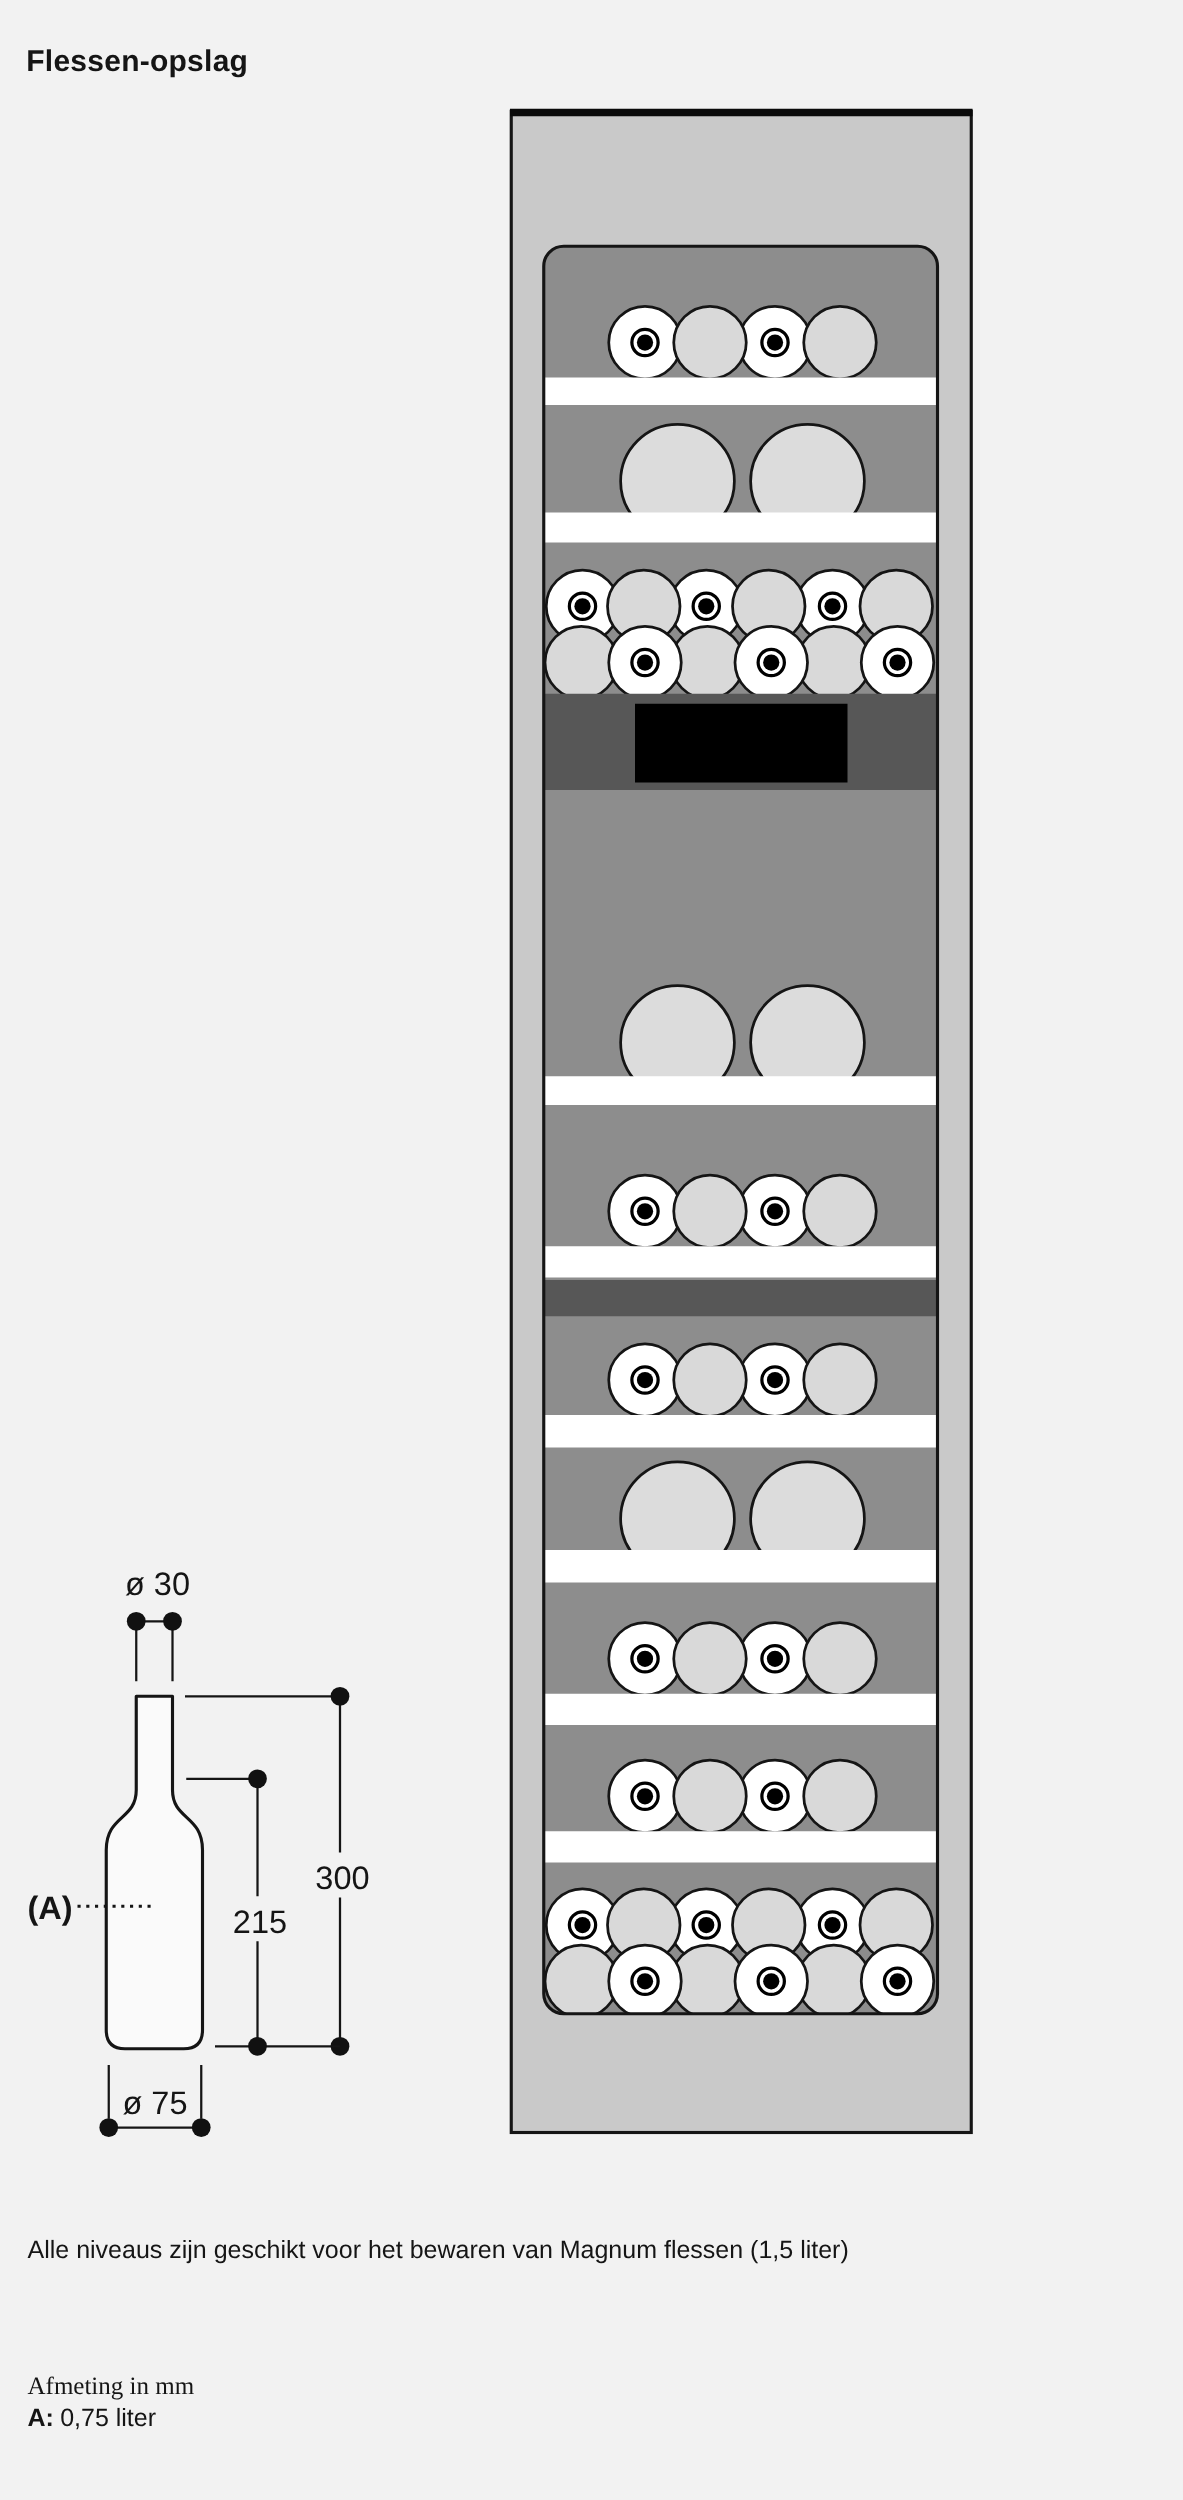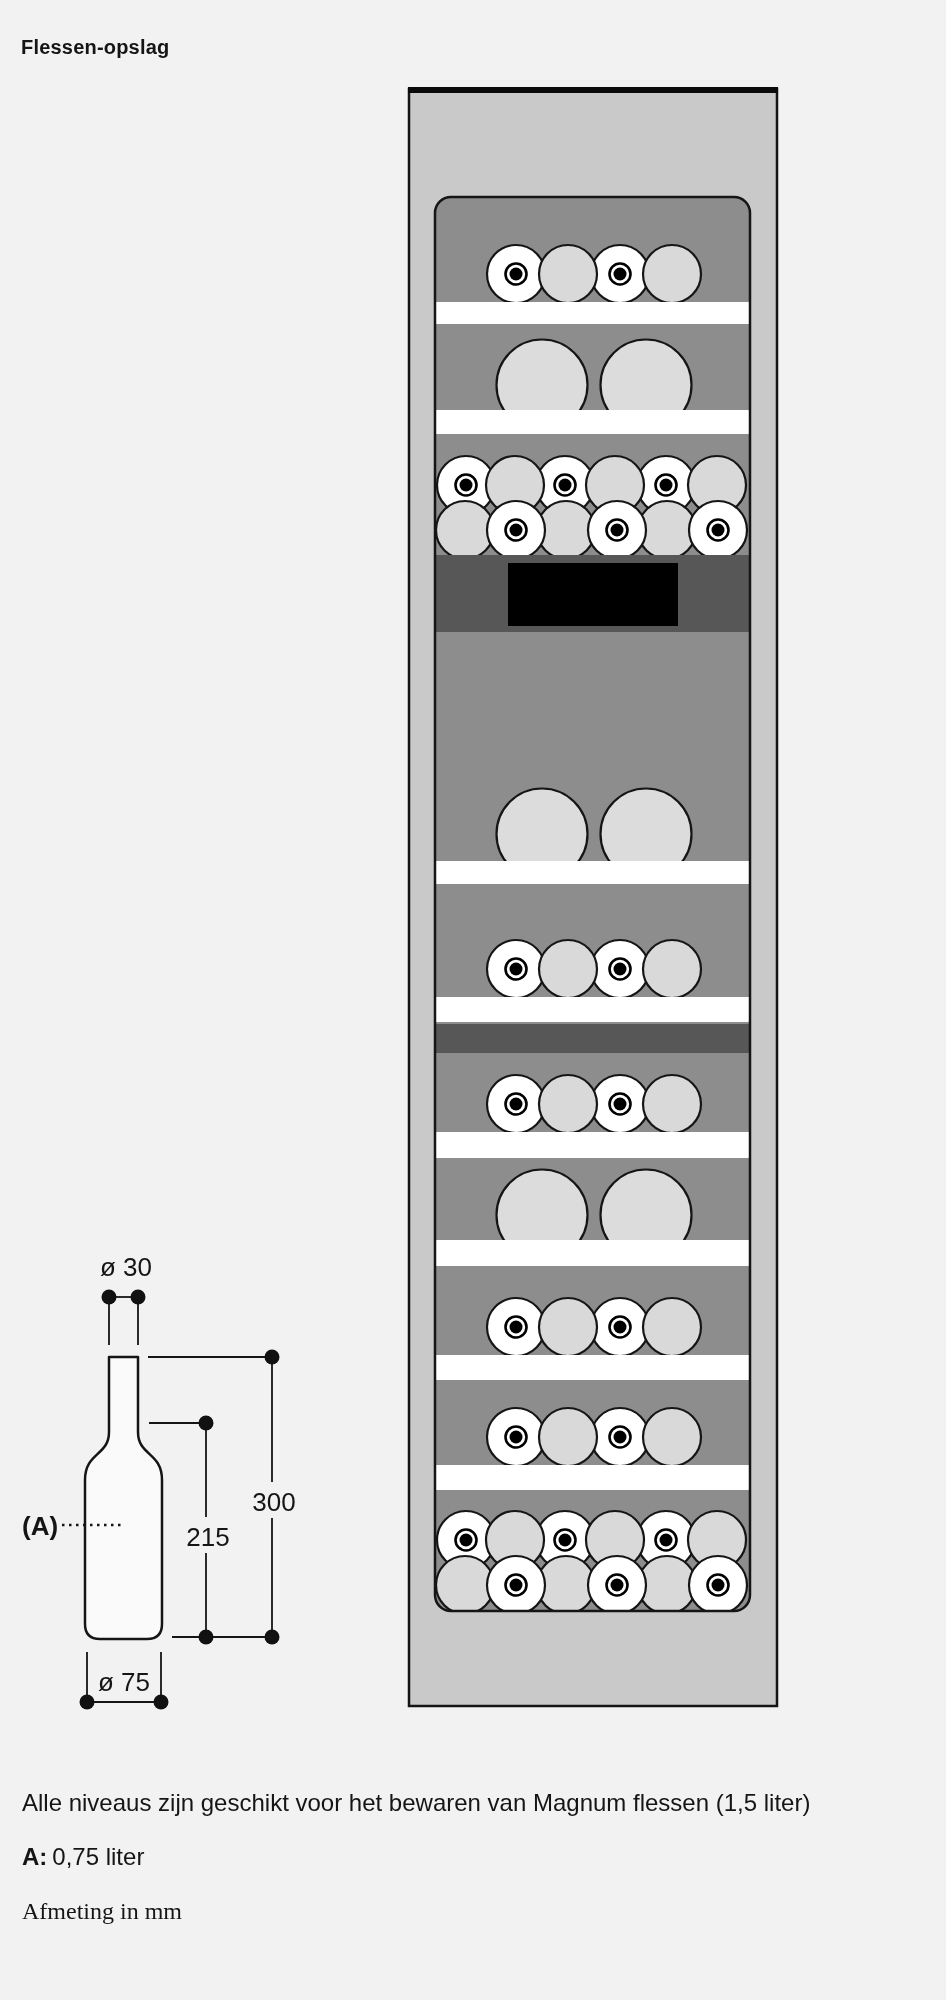--- a/index.html
+++ b/index.html
@@ -1,24 +1,24 @@
 <!DOCTYPE html>
 <html><head>
 <meta charset="utf-8">
 <style>
   html,body{margin:0;padding:0;}
   body{width:946px;height:2000px;background:#f2f2f2;}
   .stage{position:relative;width:946px;height:2000px;overflow:hidden;
          font-family:"Liberation Sans",sans-serif;color:#151515;background:#f2f2f2;}
   .abs{position:absolute;left:0;top:0;width:946px;height:2000px;}
   .title{position:absolute;left:21px;top:36px;margin:0;
-         font-size:20px;font-weight:700;letter-spacing:.2px;}
-  .notes p{position:absolute;left:22px;margin:0;font-size:24px;white-space:nowrap;}
+         font-size:24px;font-weight:700;letter-spacing:.2px;}
+  .notes p{position:absolute;left:22px;margin:0;font-size:20px;white-space:nowrap;}
   .note-1{top:1789px;}
-  .note-2{top:1843px;}
+  .note-2{top:1924px;}
   .note-3{top:1898px;font-family:Liberation Serif, serif;}
   .notes b{font-weight:700;margin-right:5px;}
   svg text{font-family:"Liberation Sans",sans-serif;font-size:26px;fill:#151515;}
   svg text.bold{font-weight:700;}
   .dim-line{stroke:#151515;stroke-width:1.8;fill:none;}
   .dim-dot{fill:#111;stroke:none;}
   .label-bg{fill:#f2f2f2;stroke:none;}
   .bottle-path{fill:#fafafa;stroke:#151515;stroke-width:2.5;stroke-linejoin:round;}
   .dotted{stroke:#151515;stroke-width:2.4;stroke-dasharray:2.5 4.5;fill:none;}
 </style>

